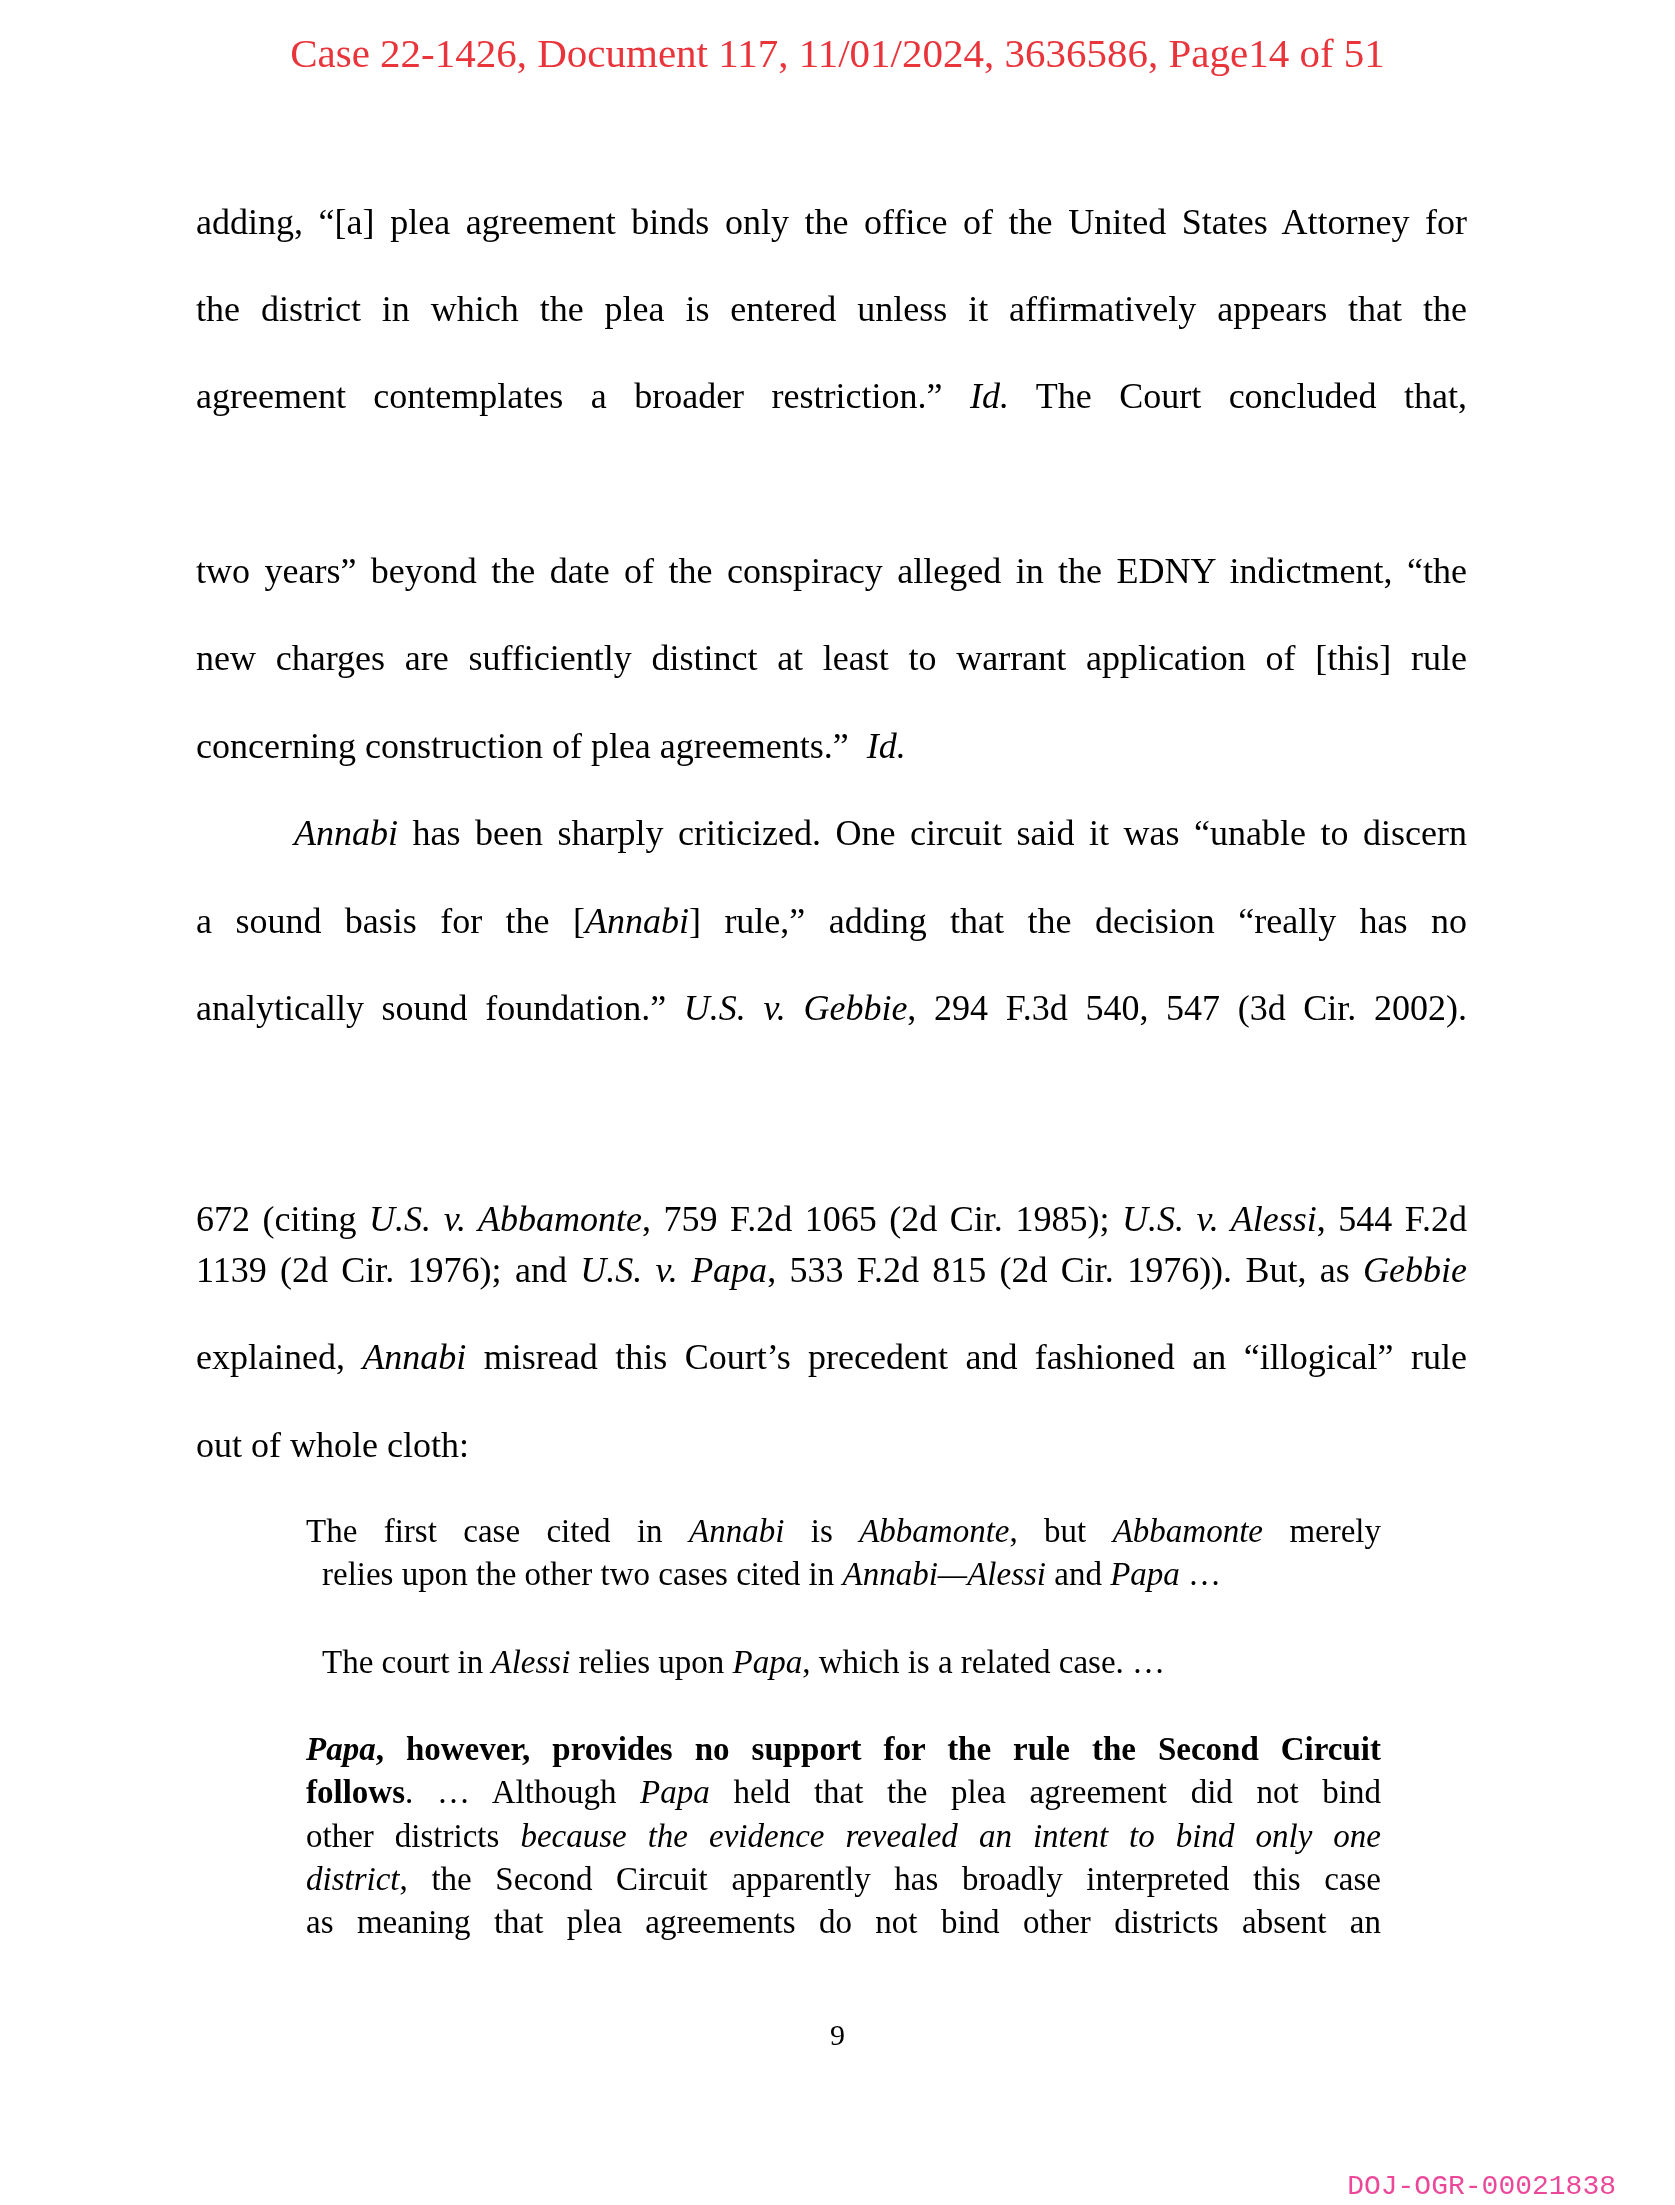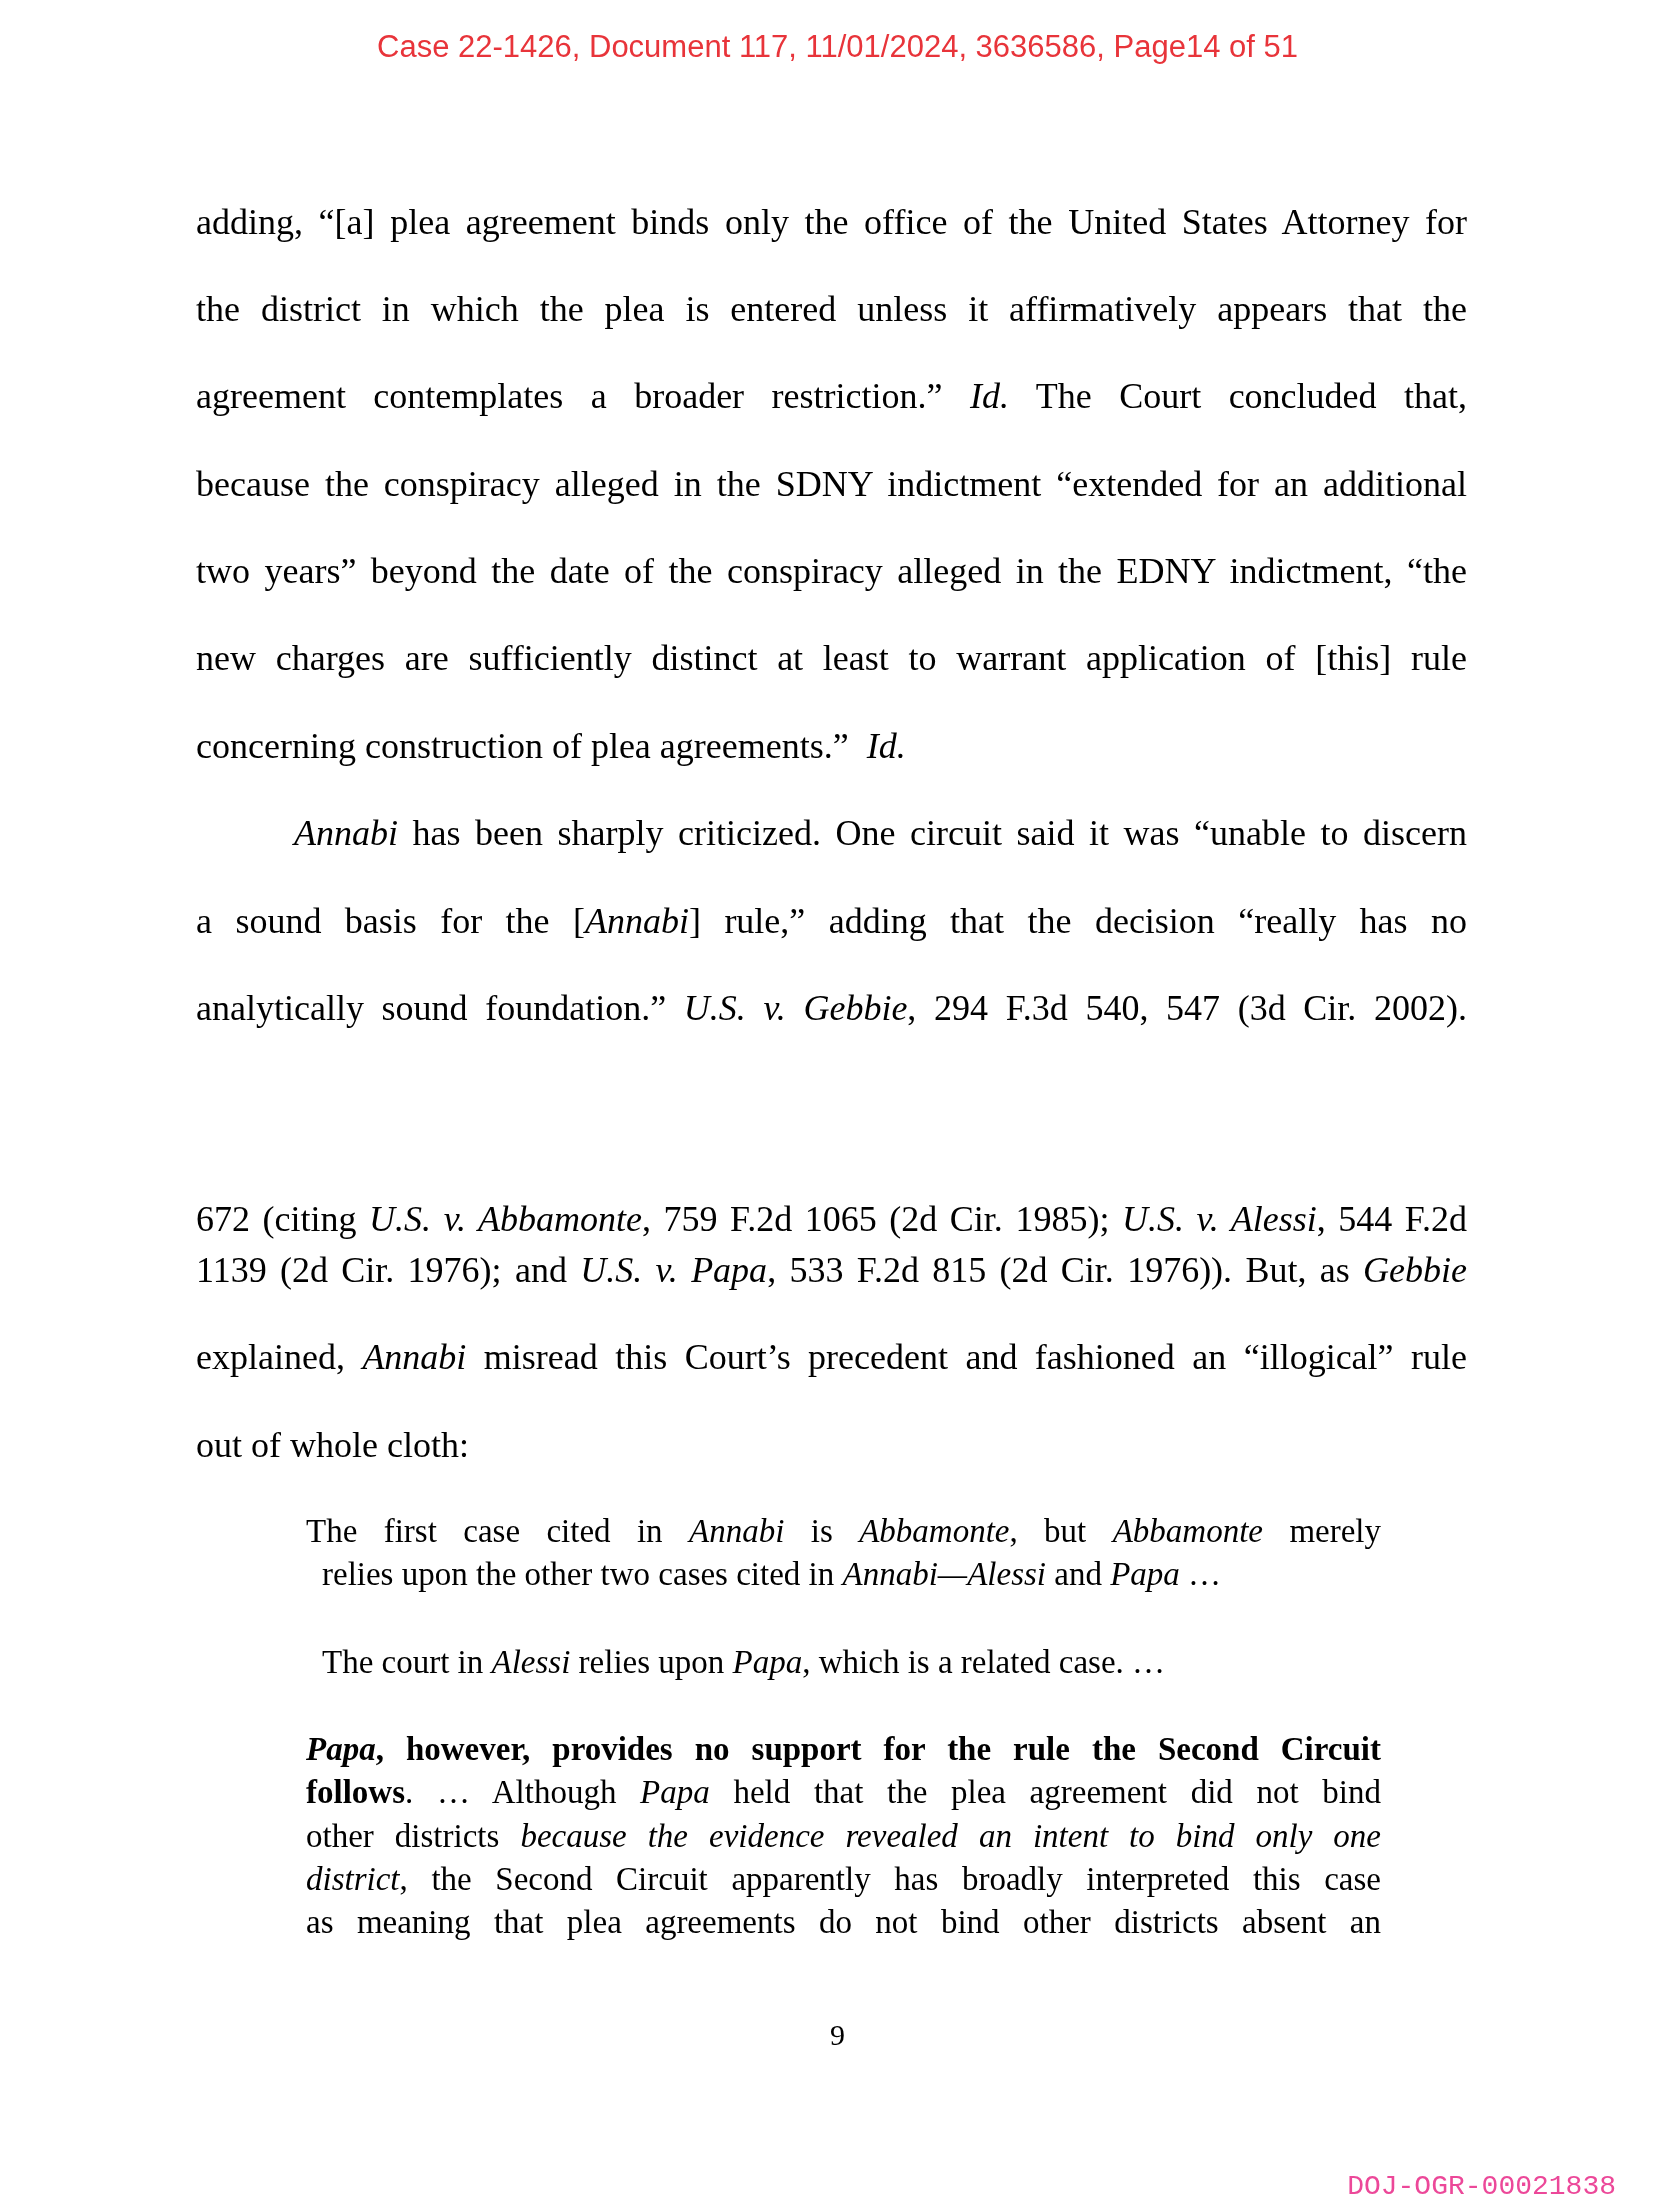--- a/index.html
+++ b/index.html
@@ -1,20 +1,20 @@
 <!DOCTYPE html>
 <html style="font-size:10.5px"><head>
   <meta charset="utf-8">
   <style>
     html, body { margin: 0; padding: 0; background: #ffffff; }
     body { width: 1675px; height: 2205px; position: relative; overflow: hidden; }
     .page { position: absolute; left: 0; top: 0; width: 1675px; height: 2205px; background: #fff; }
     .header {
       position: absolute; left: 0; width: 1675px; top: 29px; text-align: center;
-      font-family: Liberation Sans, sans-serif; font-size: 31px; color: #e8343a;
+      font-family: Liberation Serif, serif; font-size: 41px; color: #e8343a;
       letter-spacing: 0px;
     }
     .line {
       position: absolute; font-family: "Liberation Serif", serif; color: #000;
       font-size: 36px; white-space: nowrap; line-height: 1;
     }
     .body-line { left: 196px; width: 1271px; text-align: justify; text-align-last: justify; }
     .body-line.last { text-align-last: left; }
     .indent { left: 294px; width: 1173px; }
     .block-line { left: 306px; width: 1075px; text-align: justify; text-align-last: justify; font-size: 33px; }
@@ -33,21 +33,20 @@
 </head>
 <body>
 
 <div class="page">
 
   <div class="header">Case 22-1426, Document 117, 11/01/2024, 3636586, Page14 of 51</div>
 
   <div class="line body-line" style="top:204px"><span>adding, “[a] plea agreement binds only the office of the United States Attorney for</span></div>
   <div class="line body-line" style="top:291px"><span>the district in which the plea is entered unless it affirmatively appears that the</span></div>
   <div class="line body-line" style="top:378px"><span>agreement contemplates a broader restriction.”</span> <i>Id.</i> <span>The Court concluded that,</span></div>
-  <div class="line body-line" style="top:466px"><span>because the conspiracy alleged in the SDNY indictment “extended for an additional</span></div>
   <div class="line body-line" style="top:640px"><span>new charges are sufficiently distinct at least to warrant application of [this] rule</span></div>
   <div class="line body-line" style="top:553px"><span>two years” beyond the date of the conspiracy alleged in the EDNY indictment, “the</span></div>
   <div class="line body-line last" style="top:728px"><span>concerning construction of plea agreements.”</span>&nbsp; <i>Id.</i></div>
 
   <div class="line body-line indent" style="top:815px"><i>Annabi</i><span> has been sharply criticized.  One circuit said it was “unable to discern</span></div>
   <div class="line body-line" style="top:903px"><span>a sound basis for the [</span><i>Annabi</i><span>] rule,” adding that the decision “really has no</span></div>
   <div class="line body-line" style="top:990px"><span>analytically sound foundation.”  </span><i>U.S. v. Gebbie</i><span>, 294 F.3d 540, 547 (3d Cir. 2002).</span></div>
   <div class="line body-line" style="top:1201px"><span>672 (citing </span><i>U.S. v. Abbamonte</i><span>, 759 F.2d 1065 (2d Cir. 1985); </span><i>U.S. v. Alessi</i><span>, 544 F.2d</span></div>
   <div class="line body-line" style="top:1252px"><span>1139 (2d Cir. 1976); and </span><i>U.S. v. Papa</i><span>, 533 F.2d 815 (2d Cir. 1976)).  But, as </span><i>Gebbie</i></div>
   <div class="line body-line" style="top:1339px"><span>explained, </span><i>Annabi</i><span> misread this Court’s precedent and fashioned an “illogical” rule</span></div>

